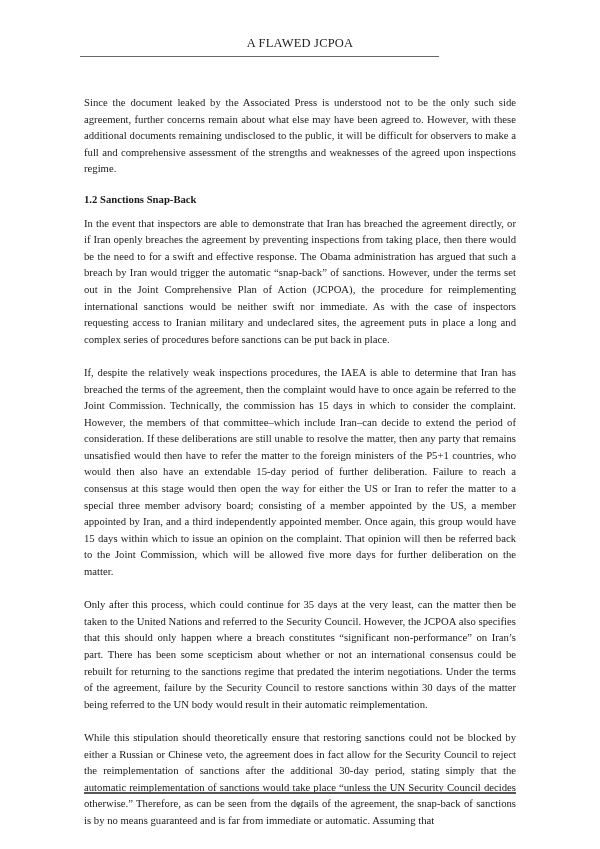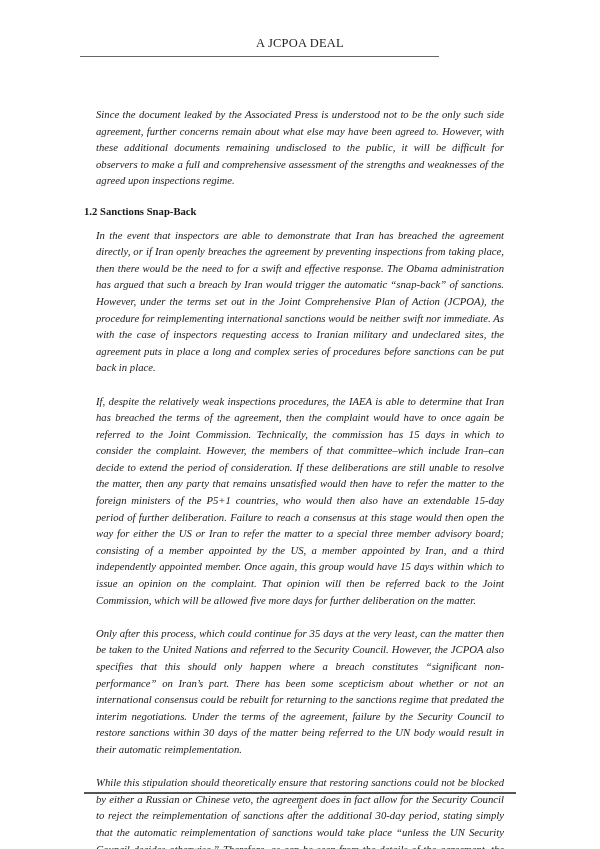--- a/index.html
+++ b/index.html
@@ -6,29 +6,29 @@
   body { width: 600px; height: 849px; position: relative; overflow: hidden;
          font-family: "Liberation Serif", "DejaVu Serif", serif; color: #1a1a1a; }
   .header-title { position: absolute; top: 36px; left: 0; width: 600px; text-align: center;
                   font-size: 12.5px; letter-spacing: 0.2px; color: #222; }
   .rule { position: absolute; left: 80px; width: 360px; height: 1px; background: #666; }
   .header-rule { top: 56px; left: 80px; width: 359px; }
   .footer-rule { top: 792px; left: 84px; width: 432px; height: 2px; background: #555; }
   .page-number { position: absolute; top: 801px; left: 0; width: 600px; text-align: center;
                  font-size: 9px; color: #333; }
   .body { position: absolute; left: 84px; top: 94px; width: 432px; font-size: 10.7px; line-height: 16.6px; }
-  .para { margin: 12px; text-align: justify; font-style: italic; }
+  .para { margin: 0; text-align: justify; }
   .para + .para { margin-top: 16.6px; }
   .heading { margin: 14px 0 7px 0; font-weight: bold; font-size: 10.7px; }
   .heading + .para { margin-top: 0; }
 </style>
 </head>
 <body>
 
-<div class="header-title">A JCPOA DEAL</div>
+<div class="header-title">A FLAWED JCPOA</div>
 <div class="rule header-rule"></div>
 
 <div class="body">
   <p class="para">Since the document leaked by the Associated Press is understood not to be the only such side agreement, further concerns remain about what else may have been agreed to. However, with these additional documents remaining undisclosed to the public, it will be difficult for observers to make a full and comprehensive assessment of the strengths and weaknesses of the agreed upon inspections regime.</p>
   <div class="heading">1.2 Sanctions Snap-Back</div>
   <p class="para">In the event that inspectors are able to demonstrate that Iran has breached the agreement directly, or if Iran openly breaches the agreement by preventing inspections from taking place, then there would be the need to for a swift and effective response. The Obama administration has argued that such a breach by Iran would trigger the automatic “snap-back” of sanctions. However, under the terms set out in the Joint Comprehensive Plan of Action (JCPOA), the procedure for reimplementing international sanctions would be neither swift nor immediate. As with the case of inspectors requesting access to Iranian military and undeclared sites, the agreement puts in place a long and complex series of procedures before sanctions can be put back in place.</p>
   <p class="para">If, despite the relatively weak inspections procedures, the IAEA is able to determine that Iran has breached the terms of the agreement, then the complaint would have to once again be referred to the Joint Commission. Technically, the commission has 15 days in which to consider the complaint. However, the members of that committee–which include Iran–can decide to extend the period of consideration. If these deliberations are still unable to resolve the matter, then any party that remains unsatisfied would then have to refer the matter to the foreign ministers of the P5+1 countries, who would then also have an extendable 15-day period of further deliberation. Failure to reach a consensus at this stage would then open the way for either the US or Iran to refer the matter to a special three member advisory board; consisting of a member appointed by the US, a member appointed by Iran, and a third independently appointed member. Once again, this group would have 15 days within which to issue an opinion on the complaint. That opinion will then be referred back to the Joint Commission, which will be allowed five more days for further deliberation on the matter.</p>
   <p class="para">Only after this process, which could continue for 35 days at the very least, can the matter then be taken to the United Nations and referred to the Security Council. However, the JCPOA also specifies that this should only happen where a breach constitutes “significant non-performance” on Iran’s part. There has been some scepticism about whether or not an international consensus could be rebuilt for returning to the sanctions regime that predated the interim negotiations. Under the terms of the agreement, failure by the Security Council to restore sanctions within 30 days of the matter being referred to the UN body would result in their automatic reimplementation.</p>
   <p class="para">While this stipulation should theoretically ensure that restoring sanctions could not be blocked by either a Russian or Chinese veto, the agreement does in fact allow for the Security Council to reject the reimplementation of sanctions after the additional 30-day period, stating simply that the automatic reimplementation of sanctions would take place “unless the UN Security Council decides otherwise.” Therefore, as can be seen from the details of the agreement, the snap-back of sanctions is by no means guaranteed and is far from immediate or automatic. Assuming that</p>
 </div>

